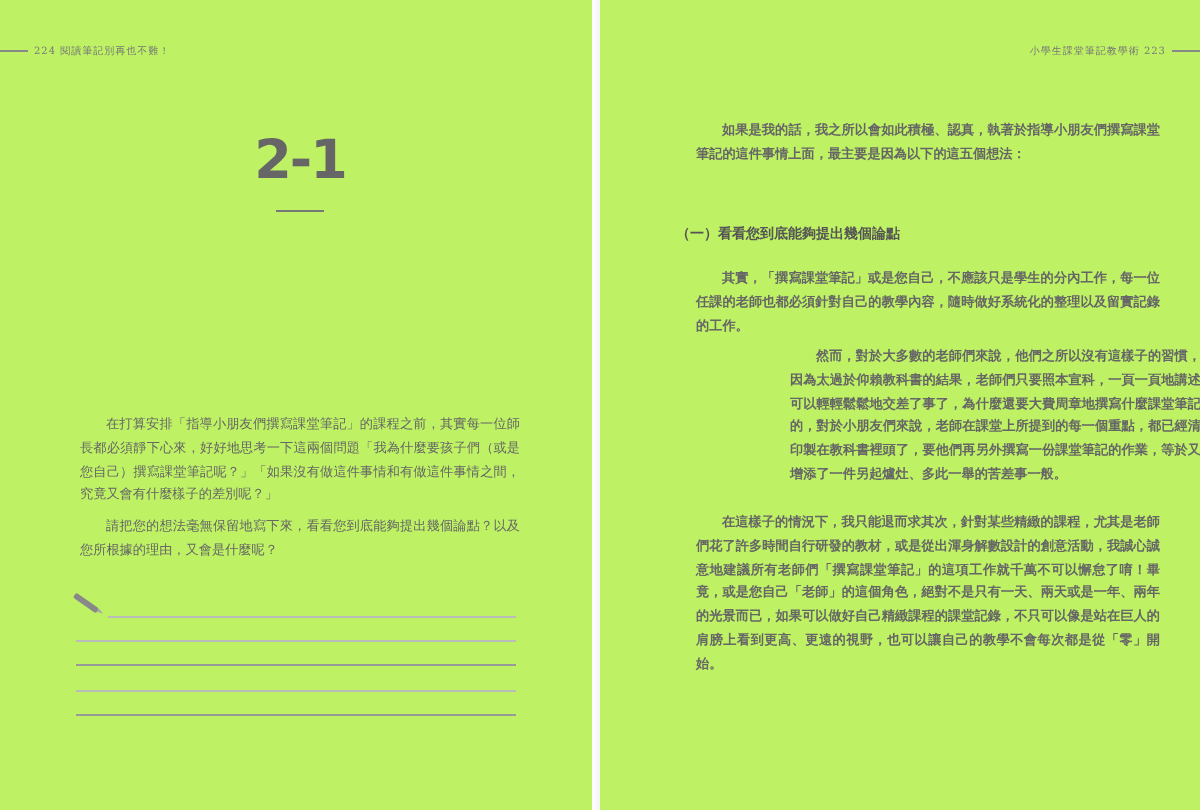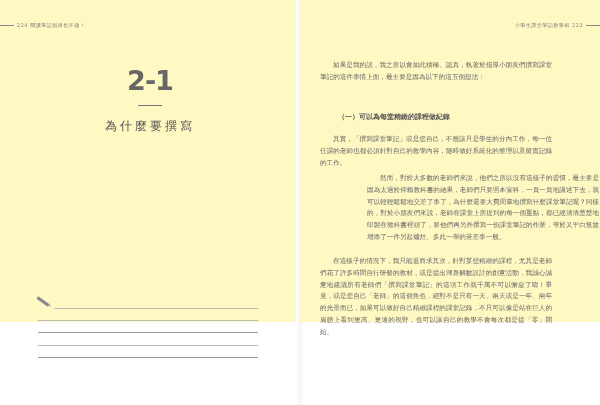--- a/index.html
+++ b/index.html
@@ -1,20 +1,20 @@
 <!DOCTYPE html>
 <html><head>
   <meta charset="utf-8">
   <style>
     html, body { margin: 0; padding: 0; }
     body {
       width: 600px; height: 405px; background: #ffffff; position: relative; overflow: hidden;
       font-family: "DejaVu Serif", "Liberation Serif", serif; color: #555;
     }
-    .page { position: absolute; top: 0; height: 322px; width: 300px; background: #fef9c3; }
+    .page { position: absolute; top: 0; height: 405px; width: 300px; background: #bef264; }
     .page.left { left: 0; }
     .page.right { left: 300px; }
     .gutter { position: absolute; left: 296px; top: 0; width: 8px; height: 405px;
       background: linear-gradient(to right, #fff, #f4f4f4 50%, #fff); }
     .run-head { position: absolute; top: 22px; font-size: 5px; color: #777; letter-spacing: 0.5px; white-space: nowrap; display: flex; align-items: center; }
     .run-head .rule { display: inline-block; width: 14px; height: 1px; background: #888; }
     .run-head.left { left: 0; }
     .run-head.left .rule { margin-right: 3px; }
     .run-head.right { right: 0; }
     .run-head.right .rule { margin-left: 3px; }
@@ -26,39 +26,40 @@
       font-size: 12px; line-height: 20px; color: #555; letter-spacing: 3px; }
 
     .para { position: absolute; font-size: 6.6px; line-height: 11.8px; color: #666; text-indent: 13px; text-align: justify; }
     .left-para { left: 40px; width: 220px; }
 
     .write-area { position: absolute; left: 38px; top: 298px; width: 222px; }
     .pencil { position: absolute; left: -2px; top: 2px; width: 14px; height: 3px; background: #888; transform: rotate(35deg); border-radius: 1px; }
     .pencil:after { content: ""; position: absolute; right: -3px; top: 0; border-left: 3px solid #aaa; border-top: 1.5px solid transparent; border-bottom: 1.5px solid transparent; }
     .wline { position: absolute; height: 1px; background: #bbb; }
 
-    .right-para { left: 320px; width: 232px; }
+    .right-para { left: 348px; width: 232px; font-weight: bold; }
     .section-head { position: absolute; left: 338px; top: 112px; font-size: 7px; font-weight: bold; color: #555;
       font-family: "DejaVu Sans", sans-serif; }
   </style>
 </head>
 <body>
 
 <div class="page left">
   <div class="run-head left">
     <span class="rule"></span>
     <span>224 閱讀筆記別再也不難！</span>
   </div>
 
   <div class="chapter-num">2-1</div>
   <div class="chapter-rule"></div>
   <div class="chapter-title">
-    <div>為什麼要撰寫</div>
   </div>
 
+  <div class="para left-para" style="top:207px;">在打算安排「指導小朋友們撰寫課堂筆記」的課程之前，其實每一位師長都必須靜下心來，好好地思考一下這兩個問題「我為什麼要孩子們（或是您自己）撰寫課堂筆記呢？」「如果沒有做這件事情和有做這件事情之間，究竟又會有什麼樣子的差別呢？」</div>
+  <div class="para left-para" style="top:258px;">請把您的想法毫無保留地寫下來，看看您到底能夠提出幾個論點？以及您所根據的理由，又會是什麼呢？</div>
 
   <div class="write-area">
     <span class="pencil"></span>
     <div class="wline" style="left:16px; width:204px; top:10px;"></div>
     <div class="wline" style="left:0; width:220px; top:22px;"></div>
     <div class="wline" style="left:0; width:220px; top:34px; background:#999;"></div>
     <div class="wline" style="left:0; width:220px; top:47px;"></div>
     <div class="wline" style="left:0; width:220px; top:59px; background:#999;"></div>
   </div>
 </div>
@@ -66,16 +67,16 @@
 <div class="gutter"></div>
 
 <div class="page right">
   <div class="run-head right">
     <span>小學生課堂筆記教學術 223</span>
     <span class="rule"></span>
   </div>
 </div>
 
 <div class="para right-para" style="top:60px;">如果是我的話，我之所以會如此積極、認真，執著於指導小朋友們撰寫課堂筆記的這件事情上面，最主要是因為以下的這五個想法：</div>
-<div class="section-head">（一）可以為每堂精緻的課程做紀錄</div>
+<div class="section-head">（一）看看您到底能夠提出幾個論點</div>
 <div class="para right-para" style="top:134px;">其實，「撰寫課堂筆記」或是您自己，不應該只是學生的分內工作，每一位任課的老師也都必須針對自己的教學內容，隨時做好系統化的整理以及留實記錄的工作。</div>
 <div class="para right-para" style="top:173px;margin-left:47px;">然而，對於大多數的老師們來說，他們之所以沒有這樣子的習慣，最主要是因為太過於仰賴教科書的結果，老師們只要照本宣科，一頁一頁地講述下去，就可以輕輕鬆鬆地交差了事了，為什麼還要大費周章地撰寫什麼課堂筆記呢？同樣的，對於小朋友們來說，老師在課堂上所提到的每一個重點，都已經清清楚楚地印製在教科書裡頭了，要他們再另外撰寫一份課堂筆記的作業，等於又平白無故增添了一件另起爐灶、多此一舉的苦差事一般。</div>
 <div class="para right-para" style="top:256px;">在這樣子的情況下，我只能退而求其次，針對某些精緻的課程，尤其是老師們花了許多時間自行研發的教材，或是從出渾身解數設計的創意活動，我誠心誠意地建議所有老師們「撰寫課堂筆記」的這項工作就千萬不可以懈怠了唷！畢竟，或是您自己「老師」的這個角色，絕對不是只有一天、兩天或是一年、兩年的光景而已，如果可以做好自己精緻課程的課堂記錄，不只可以像是站在巨人的肩膀上看到更高、更遠的視野，也可以讓自己的教學不會每次都是從「零」開始。</div>
 
 </body></html>

